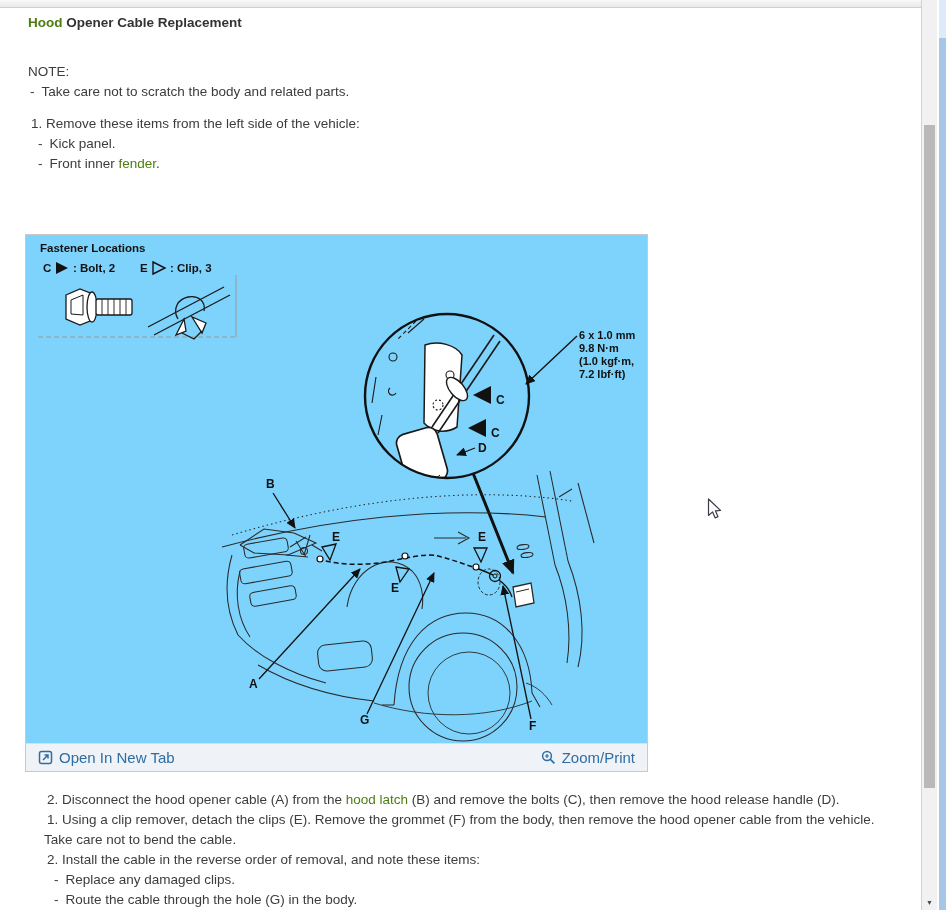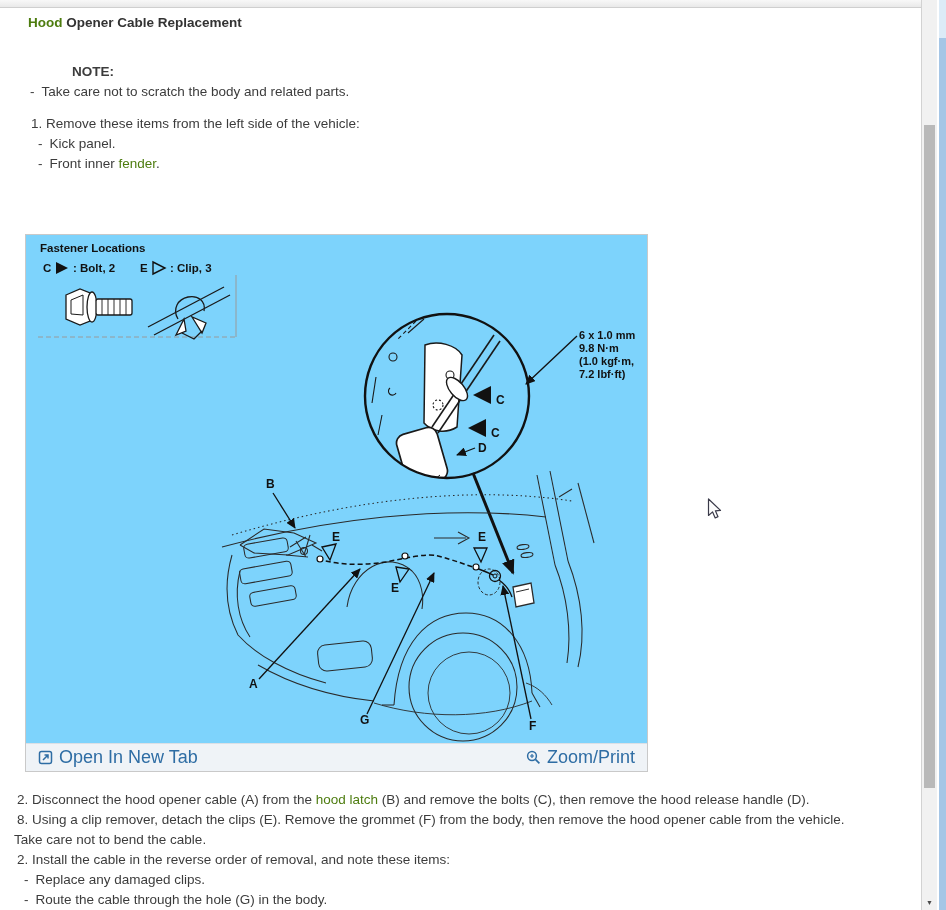--- a/index.html
+++ b/index.html
@@ -6,40 +6,40 @@
   body{
     width:946px;height:910px;position:relative;overflow:hidden;background:#fff;
     font-family:"Liberation Sans",sans-serif;color:#3c3c3c;font-size:13.5px;
   }
   .topbar{position:absolute;left:0;top:0;width:921px;height:7px;
     background:linear-gradient(#f8f8f8,#e9e9e9);border-bottom:1px solid #cfcfcf;}
   .toptext{position:absolute;left:28px;top:13px;width:880px;line-height:20px;}
   .link{color:#4d7c0f;cursor:pointer;}
   .title-line{font-weight:bold;color:#333;}
   .title-line .link{font-weight:bold;}
-  .note-label{font-weight:bold;margin-top:29px;margin-left:44px;}
+  .note-label{font-weight:normal;margin-top:29px;}
   .dash-item{padding-left:2px;}
   .dash-item .mk{margin-right:7px;}
   .num-line{padding-left:3px;margin-top:0;}
   .step1{margin-top:12px;}
   .sub-item{padding-left:10px;}
   .sub-item .mk{margin-right:7px;}
 
   
   .figure{position:absolute;left:25px;top:234px;width:621px;height:536px;
     border:1px solid #c9c9c9;background:#7dd3fc;}
   .fig-draw{position:absolute;left:0;top:0;}
   .fig-footer{position:absolute;left:0;bottom:0;width:597px;height:27px;padding:0 12px;
     border-top:1px solid #dbe0e6;background:#eff3f7;display:flex;align-items:center;
-    justify-content:space-between;color:#2e6da4;font-size:18px;}
+    justify-content:space-between;color:#2e6da4;font-size:15px;}
   .fig-link{display:flex;align-items:center;gap:6px;color:#2e6da4;cursor:pointer;}
   .fig-link svg{display:block;}
 
   
-  .steps{position:absolute;left:14px;top:790px;width:894px;line-height:20px;}
+  .steps{position:absolute;left:44px;top:790px;width:894px;line-height:20px;}
 
   
   .vscroll{position:absolute;left:921px;top:0;width:15px;height:910px;
     background:#f1f1f1;border-left:1px solid #d2d2d2;}
   .vthumb{position:absolute;left:2px;top:125px;width:11px;height:663px;background:#b9b9b9;}
   .varrow{position:absolute;left:0;bottom:3px;width:100%;text-align:center;
     font-size:7px;color:#4a4a4a;line-height:9px;cursor:pointer;}
   .gapcol{position:absolute;left:937px;top:0;width:2px;height:910px;background:#fff;}
   .bluebar{position:absolute;left:939px;top:0;width:7px;height:910px;background:#dcebf7;}
   .bluethumb{position:absolute;left:939px;top:38px;width:7px;height:872px;background:#a5c6e6;}
@@ -248,21 +248,21 @@
       </svg>
       <span>Zoom/Print</span>
     </span>
   </div>
 </div>
 
 <div class="steps">
   <div class="num-line">
     <span>2. Disconnect the hood opener cable (A) from the </span><span class="link">hood latch</span><span> (B) and remove the bolts (C), then remove the hood release handle (D).</span>
   </div>
-  <div class="num-line">8. Using a clip remover, detach the clips (E). Remove the grommet (F) from the body, then remove the hood opener cable from the vehicle.</div>
+  <div class="num-line">1. Using a clip remover, detach the clips (E). Remove the grommet (F) from the body, then remove the hood opener cable from the vehicle.</div>
   <div>Take care not to bend the cable.</div>
   <div class="num-line">2. Install the cable in the reverse order of removal, and note these items:</div>
   <div class="sub-item">
     <span class="mk">-</span><span>Replace any damaged clips.</span>
   </div>
   <div class="sub-item">
     <span class="mk">-</span><span>Route the cable through the hole (G) in the body.</span>
   </div>
 </div>
 

